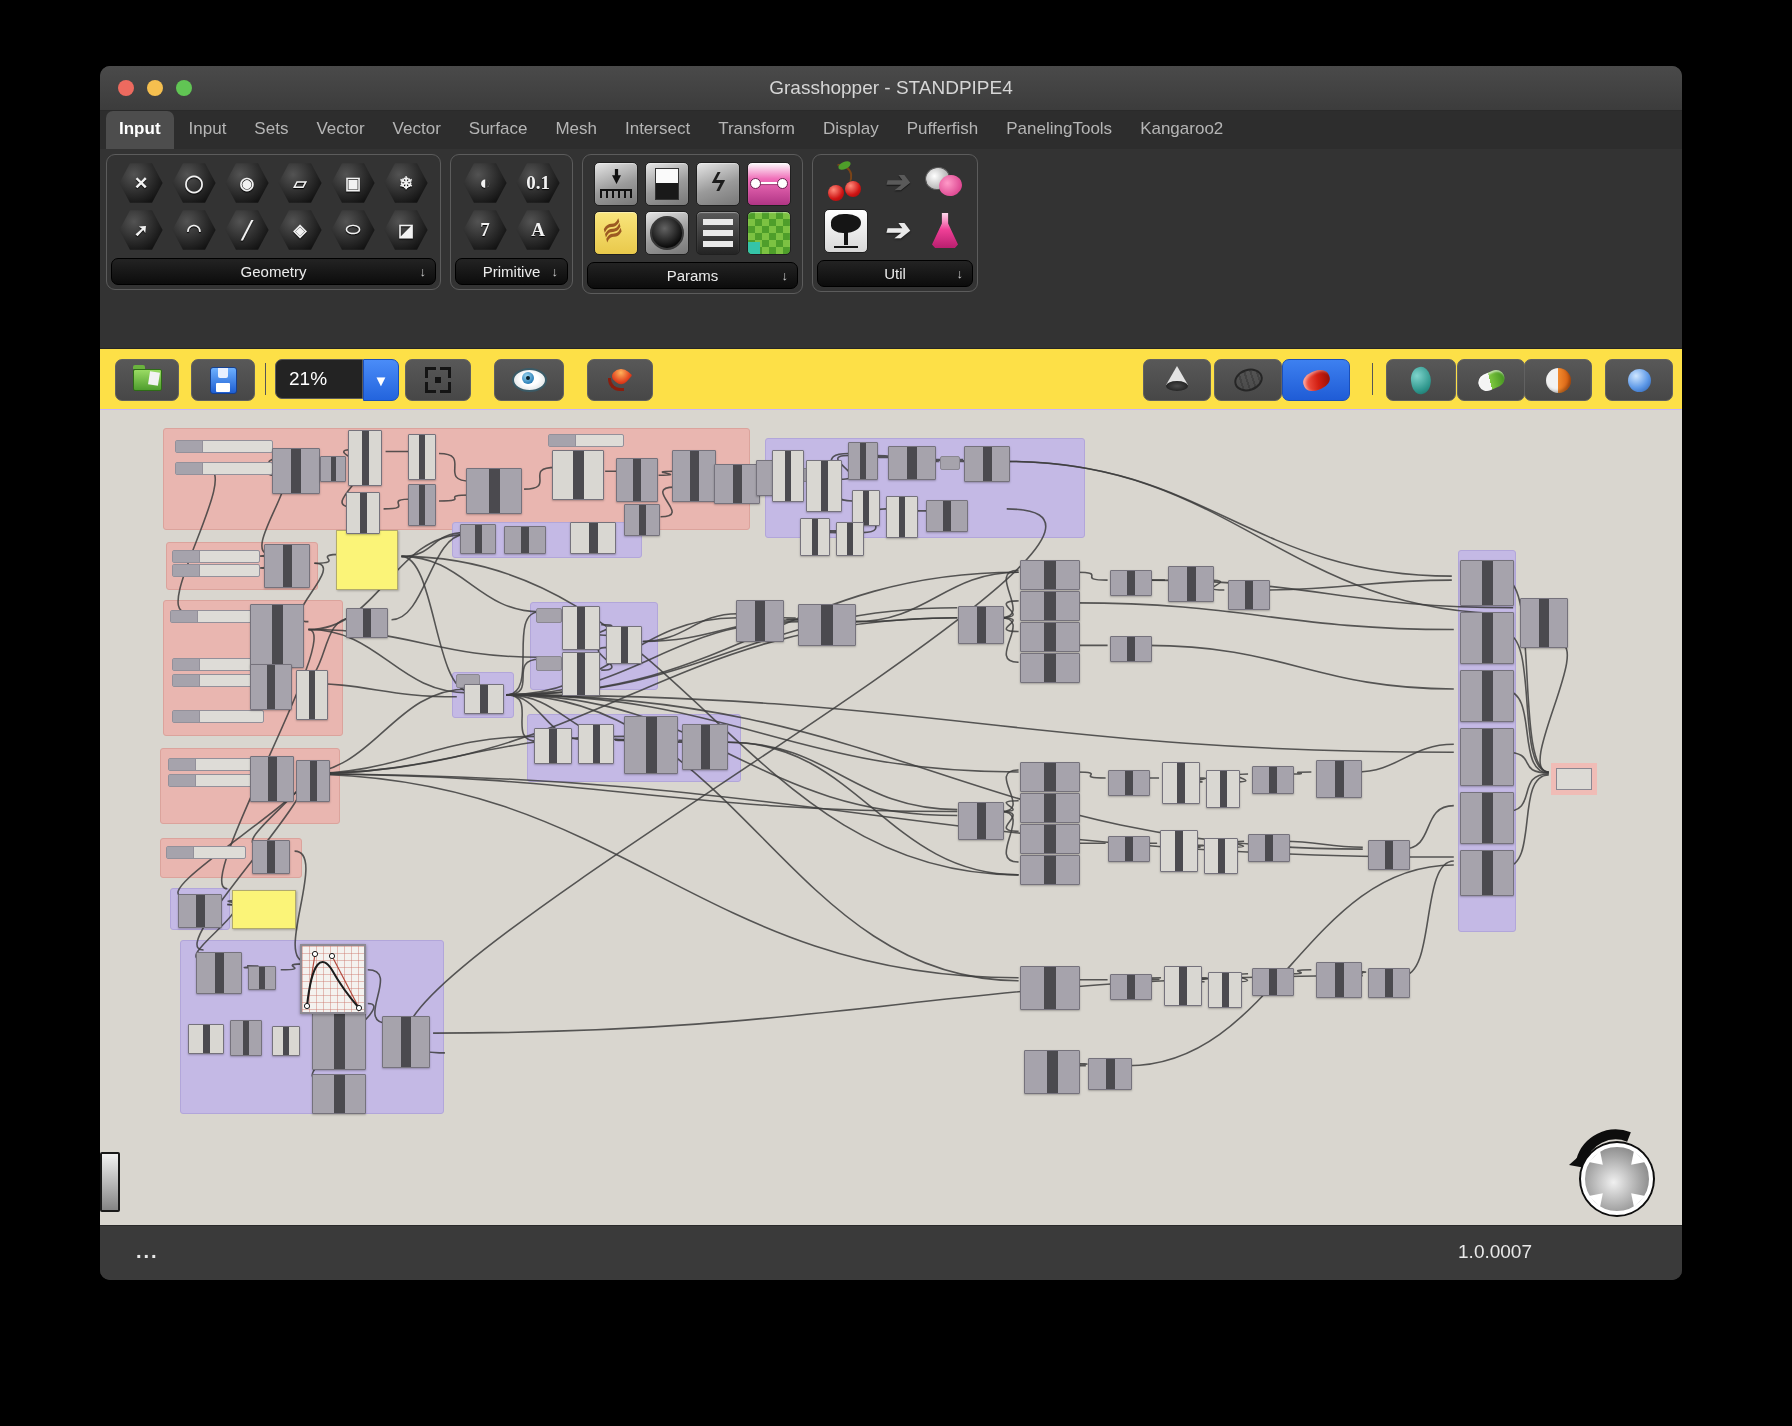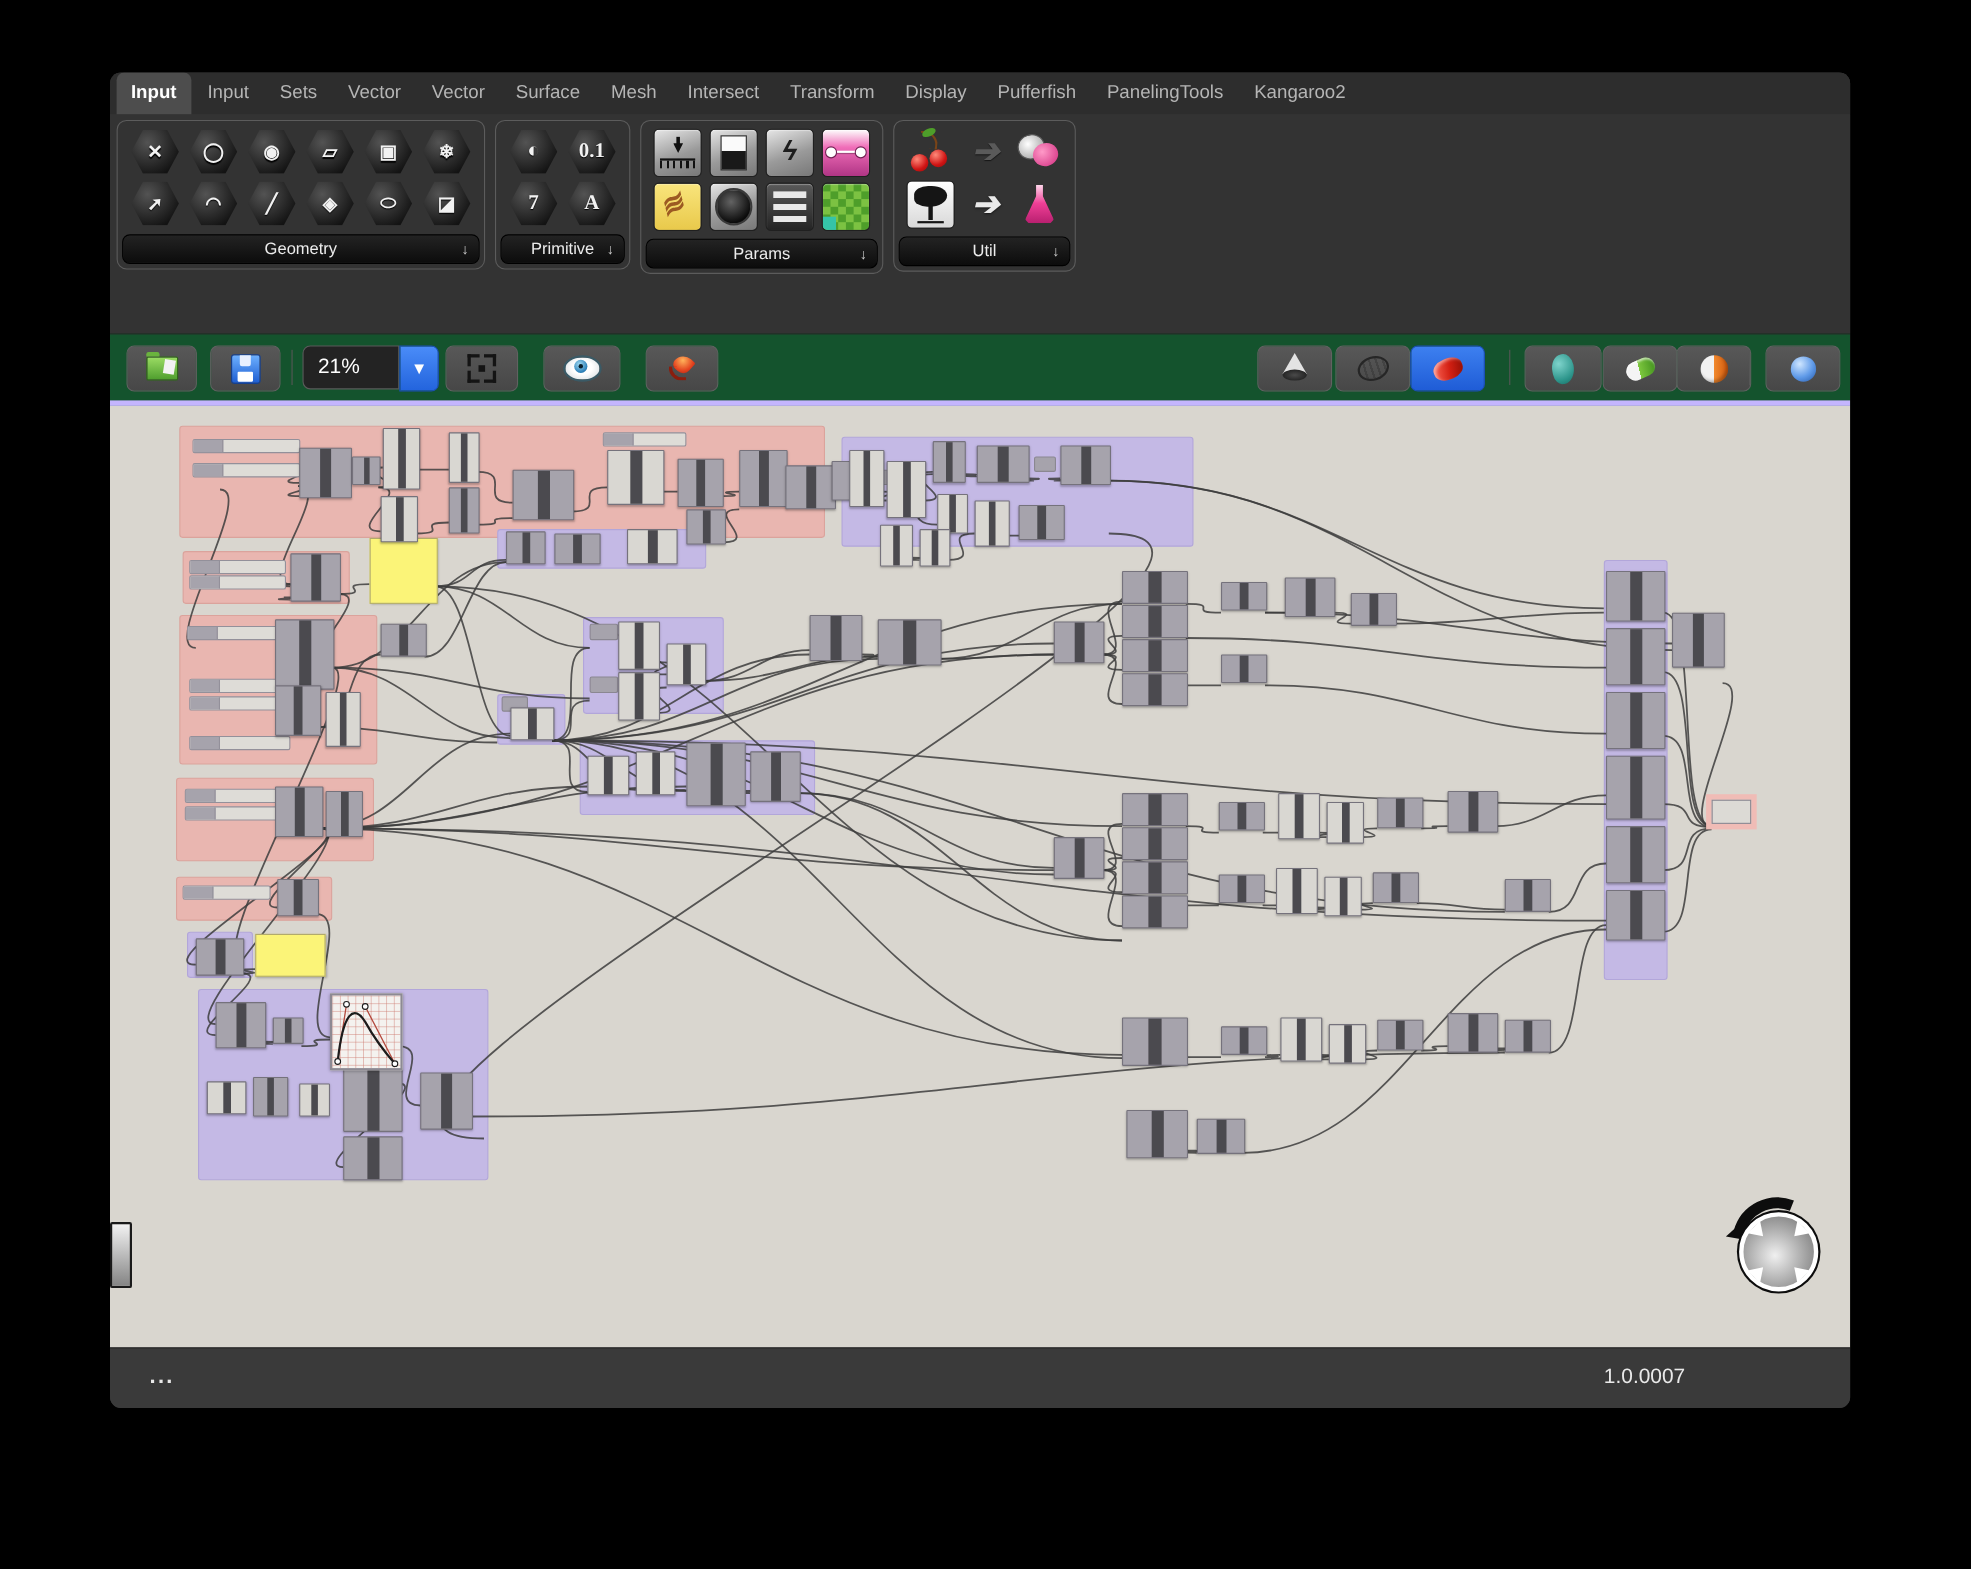--- a/index.html
+++ b/index.html
@@ -47,21 +47,21 @@
   .k-canopy{position:absolute;left:6px;top:4px;width:30px;height:19px;background:#151515;border-radius:48% 52% 60% 45%}
   .k-trunk{position:absolute;left:19px;top:20px;width:4px;height:15px;background:#151515}
   .k-base{position:absolute;left:9px;bottom:4px;width:24px;height:2px;background:#151515}
   .k-arr{position:absolute;left:0;right:0;top:2px;text-align:center;font-size:30px;font-weight:bold}
   .k-arr.dark{color:#5a5a5a;text-shadow:0 1px 1px #161616}
   .k-arr.light{color:#e9e9e9;text-shadow:0 1px 2px #161616}
   .k-jw{position:absolute;left:1px;top:5px;width:23px;height:21px;border-radius:50%;background:radial-gradient(circle at 40% 35%,#fff,#949494);transform:rotate(-15deg);border:1px solid #5a5a5a}
   .k-jp{position:absolute;left:15px;top:13px;width:23px;height:21px;border-radius:50%;background:radial-gradient(circle at 40% 35%,#ff9ac8,#d12a7e);transform:rotate(-15deg)}
   .k-flask{position:absolute;left:8px;top:3px;width:26px;height:35px;background:linear-gradient(#ffd9ec,#ef3f96 48%,#b81f6f);clip-path:polygon(38% 0,62% 0,62% 30%,100% 90%,88% 100%,12% 100%,0 90%,38% 30%)}
   
-  .ctoolbar{height:60px;background:#14532d;border-top:1px solid #262626;border-bottom:5px solid #c4b5fd;position:relative;flex:0 0 auto}
+  .ctoolbar{height:60px;background:#fde047;border-top:1px solid #262626;border-bottom:1px solid #c4b5fd;position:relative;flex:0 0 auto}
   .tbtn{position:absolute;top:10px;height:40px;border-radius:7px;background:linear-gradient(#585858,#474747);border:1px solid #616161;display:flex;align-items:center;justify-content:center}
   .tbtn.sel{background:linear-gradient(#3d80f0,#1f5cd6);border-color:#1b4fb8}
   .tsep{position:absolute;top:14px;width:1px;height:32px;background:#565656}
   .zoomfield{position:absolute;top:10px;height:40px;background:#232323;border:1px solid #5a5a5a;border-radius:7px 0 0 7px;color:#fff;font-size:19px;display:flex;align-items:center;padding-left:13px;box-sizing:border-box}
   .chevbtn{border-radius:0 7px 7px 0;background:linear-gradient(#4a8cf8,#2364dd);border:1px solid #1b4fb8;color:#fff;font-size:15px;font-weight:bold}
   .i-folder{width:27px;height:20px;background:linear-gradient(#9adb63,#4f9e2e);border-radius:2px;position:relative;border:1px solid #2e6b16}
   .i-folder::before{content:"";position:absolute;top:-5px;left:-1px;width:12px;height:4px;background:#6ab33e;border-radius:2px 2px 0 0}
   .i-folder::after{content:"";position:absolute;right:2px;top:2px;width:10px;height:13px;background:#f2f2f2;transform:rotate(9deg)}
   .i-floppy{width:25px;height:25px;background:linear-gradient(#6db0ff,#1e5ed2);border-radius:3px;position:relative;border:1px solid #16408f}
   .i-floppy::before{content:"";position:absolute;left:7px;top:0;width:10px;height:10px;background:#e8f0ff;border-radius:0 0 2px 2px}
@@ -108,20 +108,28 @@
   .compass{position:absolute}
   
   .statusbar{height:54px;background:#3a3a3a;border-top:1px solid #2a2a2a;position:relative;color:#e9e9e9;flex:0 0 auto}
   .st-left{position:absolute;left:36px;top:14px;font-size:20px;font-weight:bold;letter-spacing:2px}
   .st-right{position:absolute;right:150px;top:15px;font-size:19px}
 </style>
 </head>
 <body>
 
 <div id="window">
+  <div class="titlebar">
+    <div class="traffic">
+        <i style="background: rgb(237, 106, 95);"></i>
+        <i style="background: rgb(245, 191, 79);"></i>
+        <i style="background: rgb(97, 197, 84);"></i>
+      </div>
+    <div class="title">Grasshopper - STANDPIPE4</div>
+  </div>
   <div class="tabbar">
       <div class="tab active">Input</div>
       <div class="tab">Input</div>
       <div class="tab">Sets</div>
       <div class="tab">Vector</div>
       <div class="tab">Vector</div>
       <div class="tab">Surface</div>
       <div class="tab">Mesh</div>
       <div class="tab">Intersect</div>
       <div class="tab">Transform</div>

